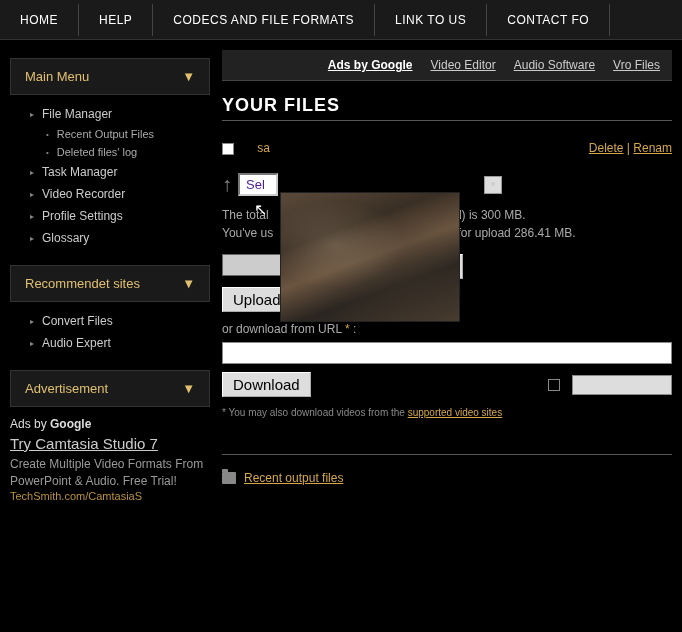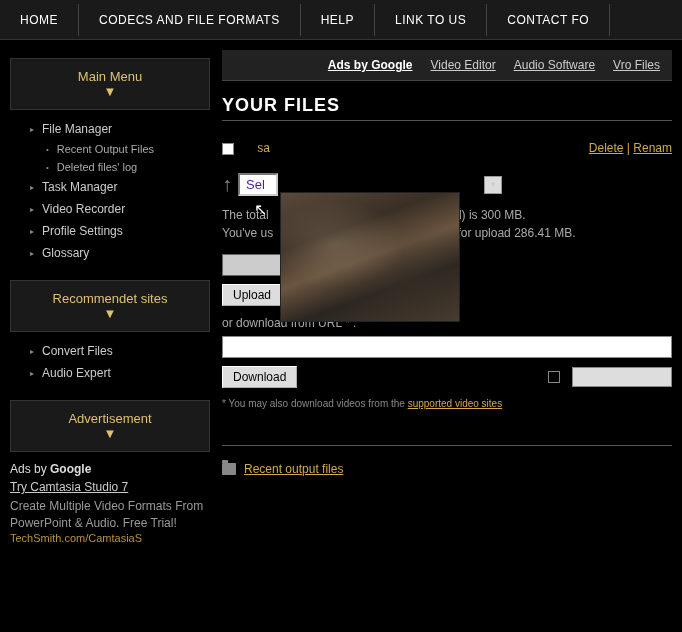--- a/index.html
+++ b/index.html
@@ -2,21 +2,21 @@
 <html><head>
 <meta charset="utf-8">
 <style>
 * { margin: 0; padding: 0; box-sizing: border-box; }
 body { background: #000; color: #ccc; font-family: Arial, sans-serif; font-size: 12px; width: 682px; height: 632px; overflow: hidden; }
 .topnav { display: flex; background: #1a1a1a; border-bottom: 1px solid #333; height: 40px; align-items: center; }
 .topnav-item { color: #fff; padding: 0 20px; font-size: 12px; border-right: 1px solid #444; cursor: pointer; letter-spacing: 0.5px; height: 32px; display: flex; align-items: center; }
 .container { display: flex; padding: 10px; gap: 12px; }
 .sidebar { width: 200px; flex-shrink: 0; }
 .main { flex: 1; min-width: 0; }
-.panel-header { background: #1a1a1a; border: 1px solid #333; padding: 10px 14px; display: flex; justify-content: space-between; align-items: center; margin-top: 8px; flex-direction: column; }
+.panel-header { background: #1a1a1a; border: 1px solid #333; padding: 10px 14px; display: flex; justify-content: space-between; align-items: center; margin-top: 8px; }
 .panel-header span { color: #e0c070; font-size: 13px; }
 .chevron { color: #e0c070; font-size: 10px; }
 .menu-list { padding: 8px 0 8px 20px; }
 .menu-item { display: flex; align-items: center; gap: 8px; padding: 4px 0; color: #ccc; font-size: 12px; cursor: pointer; }
 .menu-item .arrow { color: #888; font-size: 8px; }
 .sub-item { display: flex; align-items: center; gap: 8px; padding: 3px 0 3px 16px; color: #aaa; font-size: 11px; cursor: pointer; }
 .sub-item .dot { color: #888; font-size: 8px; }
 .ads-bar { background: #222; border-bottom: 1px solid #444; padding: 8px 12px; display: flex; gap: 18px; align-items: center; justify-content: flex-end; }
 .ads-bar a { color: #ccc; text-decoration: underline; font-size: 12px; cursor: pointer; }
 .ads-bar .ads-label { color: #fff; font-weight: bold; text-decoration: underline; }
@@ -28,50 +28,50 @@
 .file-actions span { cursor: pointer; text-decoration: underline; color: #d4a84b; }
 .file-actions .sep { text-decoration: none; cursor: default; }
 .select-row { margin: 18px 0 10px 0; display: flex; align-items: center; gap: 6px; }
 .up-arrow { color: #888; font-size: 20px; }
 .select-box { background: #fff; color: #4c1d95; border: 2px inset #ccc; padding: 2px 6px; font-size: 13px; display: inline-block; min-width: 40px; }
 .dropdown-btn { background: #ddd; border: 1px solid #999; width: 18px; height: 18px; display: inline-flex; align-items: center; justify-content: center; font-size: 8px; cursor: pointer; margin-left: 200px; }
 .storage-text { color: #aaa; font-size: 12px; line-height: 1.5; margin: 6px 0 12px 0; }
 .file-input-row { display: flex; gap: 6px; margin-bottom: 8px; }
 .text-input { background: #ccc; border: 1px solid #666; height: 22px; }
 .file-path-input { width: 150px; }
-.btn { background: #ddd; border: 1px outset #fff; padding: 3px 10px; font-size: 12px; cursor: pointer; color: #000; }
+.btn { background: #ddd; border: 1px outset #fff; padding: 3px 10px; font-size: 15px; cursor: pointer; color: #000; }
 .or-text { color: #aaa; font-size: 12px; margin: 10px 0 6px 0; }
 .url-input { width: 100%; background: #fff; border: 1px solid #888; height: 22px; margin-bottom: 8px; }
 .download-row { display: flex; align-items: center; gap: 12px; margin-bottom: 10px; }
 .rename-check { width: 12px; height: 12px; border: 1px solid #888; display: inline-block; }
 .rename-input { background: #ddd; border: 1px solid #888; height: 20px; width: 100px; }
 .footnote { color: #888; font-size: 10px; margin: 6px 0 36px 0; }
 .footnote a { color: #d4a84b; text-decoration: underline; cursor: pointer; }
 .section-divider { border-top: 1px solid #555; margin: 26px 0 16px 0; }
 .recent-link { display: flex; align-items: center; gap: 8px; color: #d4a84b; text-decoration: underline; font-size: 12px; cursor: pointer; }
 .folder-icon { width: 14px; height: 12px; background: #888; border-radius: 1px; display: inline-block; position: relative; }
 .folder-icon::before { content: ''; position: absolute; top: -3px; left: 0; width: 6px; height: 3px; background: #888; border-radius: 1px 1px 0 0; }
 .video-overlay { position: absolute; top: 192px; left: 280px; width: 180px; height: 130px; background: linear-gradient(160deg, #5a4a3a 0%, #3a2f25 30%, #6b5540 50%, #2a2520 70%, #4a3d30 100%); border: 1px solid #222; z-index: 100; }
 .video-overlay::after { content: ''; position: absolute; inset: 0; background: radial-gradient(ellipse at 30% 40%, rgba(180,160,130,0.3) 0%, transparent 40%), radial-gradient(ellipse at 70% 70%, rgba(60,50,40,0.5) 0%, transparent 50%); }
 .cursor-icon { position: absolute; top: 200px; left: 254px; width: 14px; height: 18px; z-index: 101; color: #fff; font-size: 16px; pointer-events: none; }
 .ad-block { padding: 10px 0; }
 .ad-byline { color: #ddd; font-size: 12px; margin-bottom: 4px; }
 .ad-byline b { font-weight: bold; }
-.ad-title { color: #ccc; text-decoration: underline; font-size: 12px; display: block; margin-bottom: 4px; cursor: pointer; }
+.ad-title { color: #ccc; text-decoration: underline; font-size: 15px; display: block; margin-bottom: 4px; cursor: pointer; }
 .ad-desc { color: #999; font-size: 12px; line-height: 1.4; }
 .ad-url { color: #b8923d; font-size: 11px; }
 .asterisk { color: #d4a84b; }
 </style>
 </head>
 <body>
 
 <div class="topnav">
   <div class="topnav-item">HOME</div>
+  <div class="topnav-item">HELP</div>
   <div class="topnav-item">CODECS AND FILE FORMATS</div>
-  <div class="topnav-item">HELP</div>
   <div class="topnav-item">LINK TO US</div>
   <div class="topnav-item">CONTACT FO</div>
 </div>
 
 <div class="container">
   <div class="sidebar">
     <div class="panel-header">
       <span>Main Menu</span>
       <span class="chevron">▼</span>
     </div>

